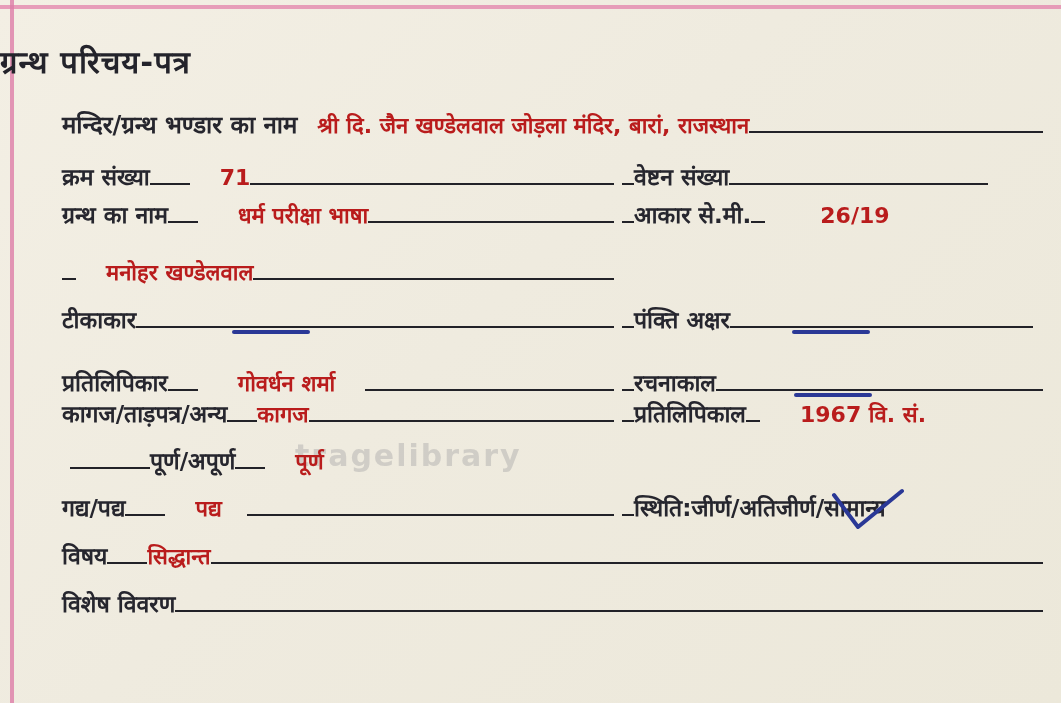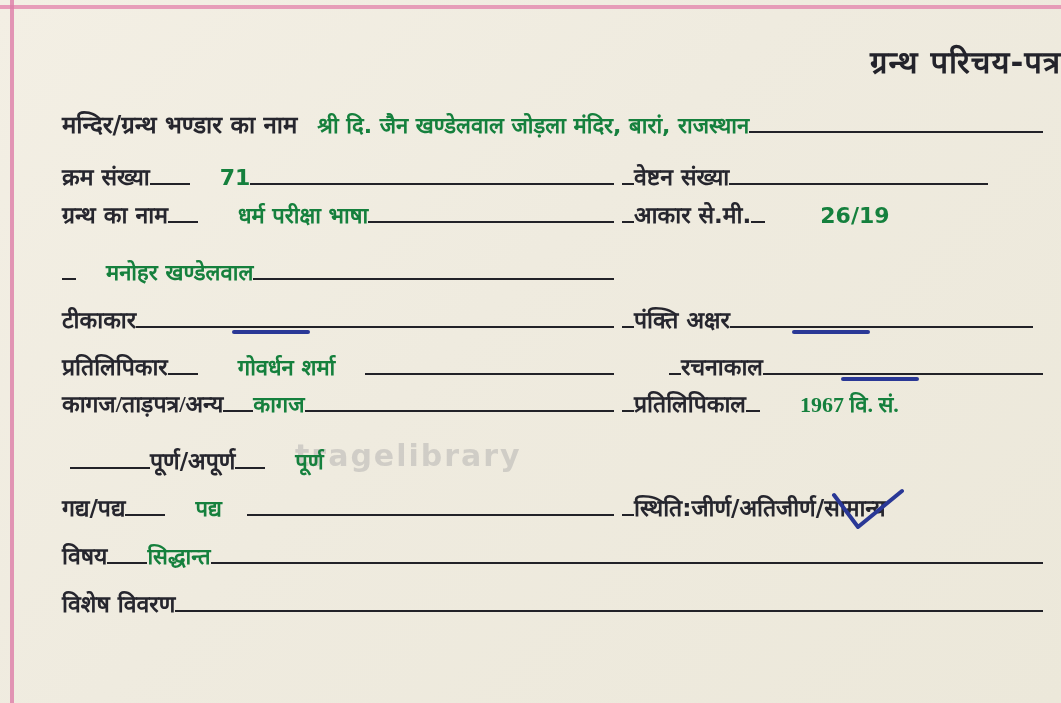--- a/index.html
+++ b/index.html
@@ -10,37 +10,37 @@
   }
   .paper{
     position:absolute;inset:0;
     background:linear-gradient(135deg,#f3efe4 0%,#efebdf 45%,#ece8da 100%);
   }
   
   .edge-top{position:absolute;left:0;top:5px;width:100%;height:4px;background:#e488ae;opacity:.8;}
   .edge-left{position:absolute;left:10px;top:0;width:4px;height:100%;background:#dd7da8;opacity:.8;}
 
   .title{
-    position:absolute;top:40px;left:0;width:100%;text-align:right;
+    position:absolute;top:40px;left:0;width:100%;text-align:left;
     font-size:31px;font-weight:700;color:#23232b;letter-spacing:1px;
   }
 
   .row{position:absolute;left:62px;right:18px;height:44px;display:flex;}
   .half{display:flex;align-items:flex-end;position:relative;}
   .left{width:552px;flex:0 0 552px;}
   .right{flex:1;padding-left:8px;}
   .full{flex:1;}
 
   .lbl{
     font-size:23px;font-weight:600;color:#26262e;white-space:nowrap;
     line-height:1.2;padding-bottom:2px;
   }
   .hdr .lbl{font-size:24px;}
   .val{
-    font-size:22px;font-weight:700;color:#15803d;white-space:nowrap;
+    font-size:22px;font-weight:700;color:#b91c1c;white-space:nowrap;
     line-height:1.2;padding-bottom:3px;
   }
   .rl{flex:1;border-bottom:2px solid #222228;margin-bottom:9px;}
   .rs{border-bottom:2px solid #222228;margin-bottom:9px;}
   .sp{flex:1;}                     
   .w12{flex:0 0 12px;} .w14{flex:0 0 14px;} .w30{flex:0 0 30px;}
   .w40{flex:0 0 40px;} .w80{flex:0 0 80px;}
   .gap20{flex:0 0 20px;}
 
   .bluedash{
@@ -125,36 +125,36 @@
     <span class="bluedash" style="left:170px;"></span>
   </div>
   <div class="half right">
     <span class="rs w12"></span>
     <span class="lbl">पंक्ति अक्षर</span>
     <span class="rl mr10"></span>
     <span class="bluedash" style="left:178px;"></span>
   </div>
 </div>
 
-<div class="row" style="top:340px;gap:47px;">
+<div class="row" style="top:356px;">
   <div class="half left">
     <span class="lbl">प्रतिलिपिकार</span>
     <span class="rs w30"></span>
     <span class="val ml40">गोवर्धन शर्मा</span>
     <span class="rl" style="margin-left:30px;"></span>
   </div>
   <div class="half right">
     <span class="rs w12"></span>
     <span class="lbl">रचनाकाल</span>
     <span class="rl"></span>
     <span class="bluedash" style="left:180px;"></span>
   </div>
 </div>
 
-<div class="row" style="top:377px;font-family:Liberation Serif, serif;">
+<div class="row" style="top:387px;">
   <div class="half left">
     <span class="lbl">कागज/ताड़पत्र/अन्य</span>
     <span class="rs w30"></span>
     <span class="val">कागज</span>
     <span class="rl"></span>
   </div>
   <div class="half right">
     <span class="rs w12"></span>
     <span class="lbl">प्रतिलिपिकाल</span>
     <span class="rs w14"></span>

